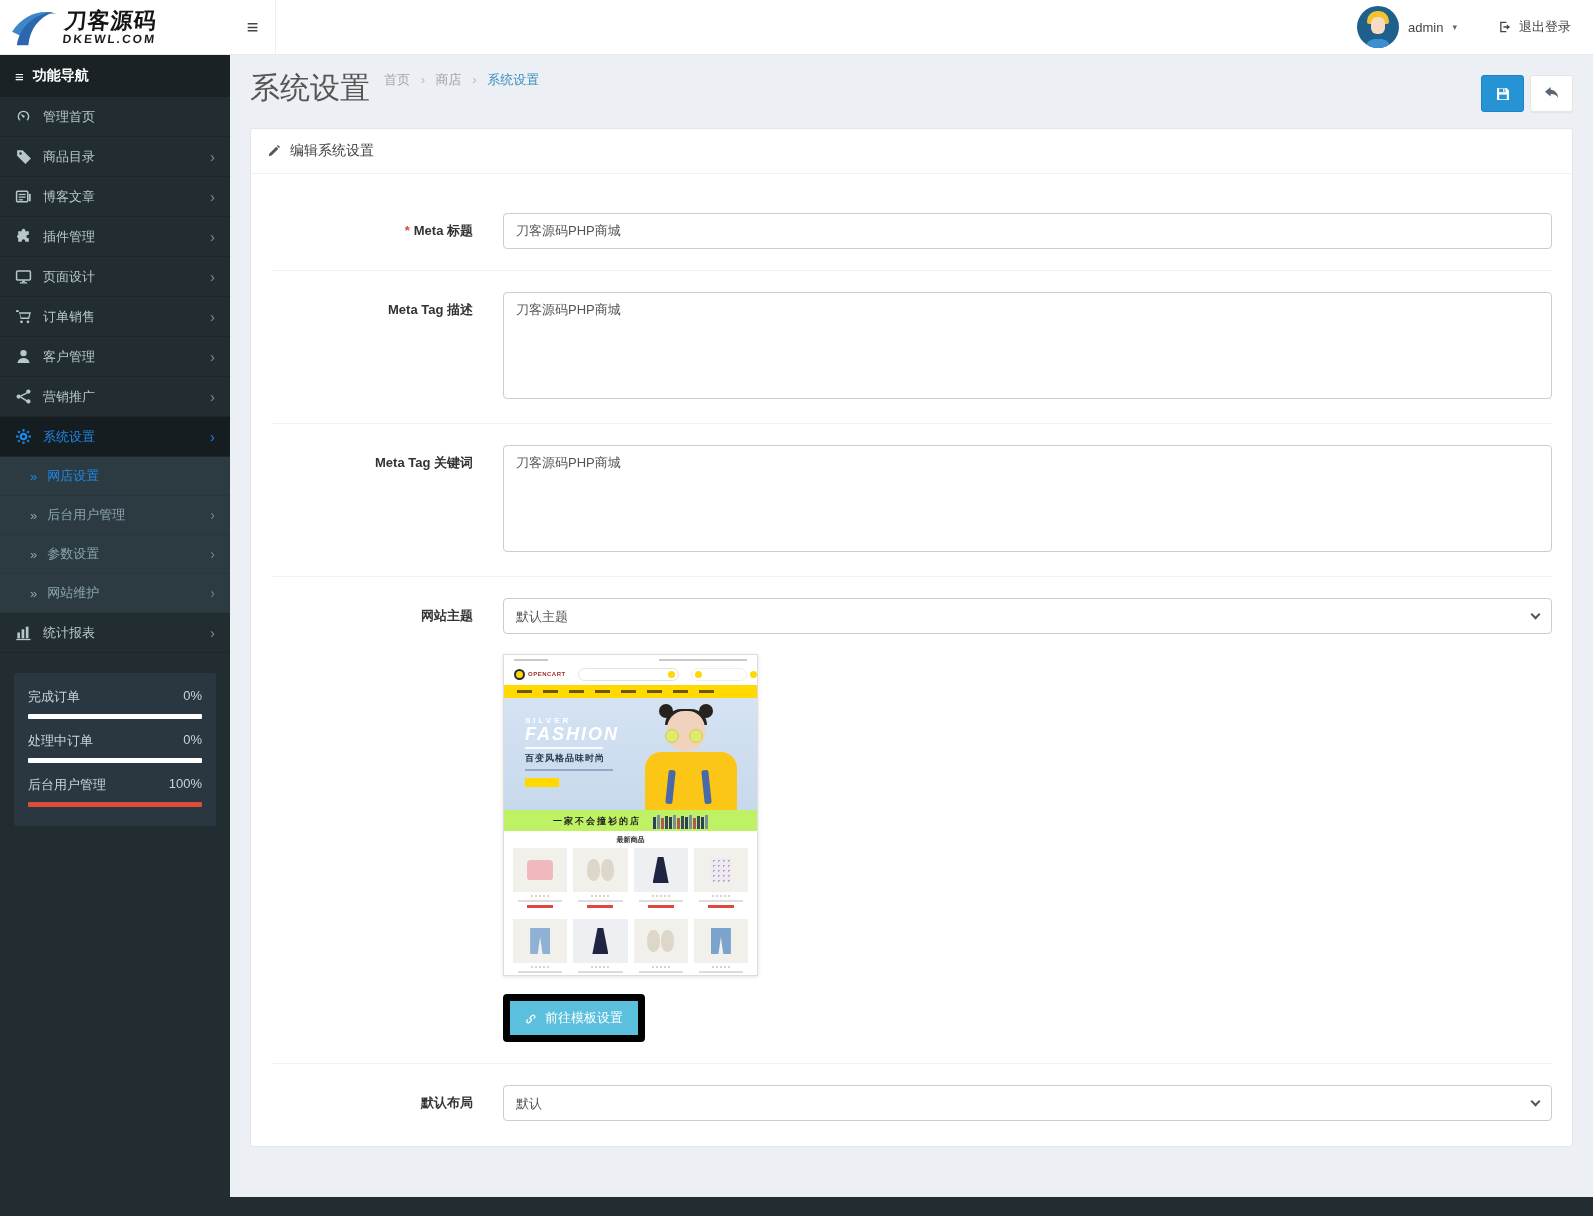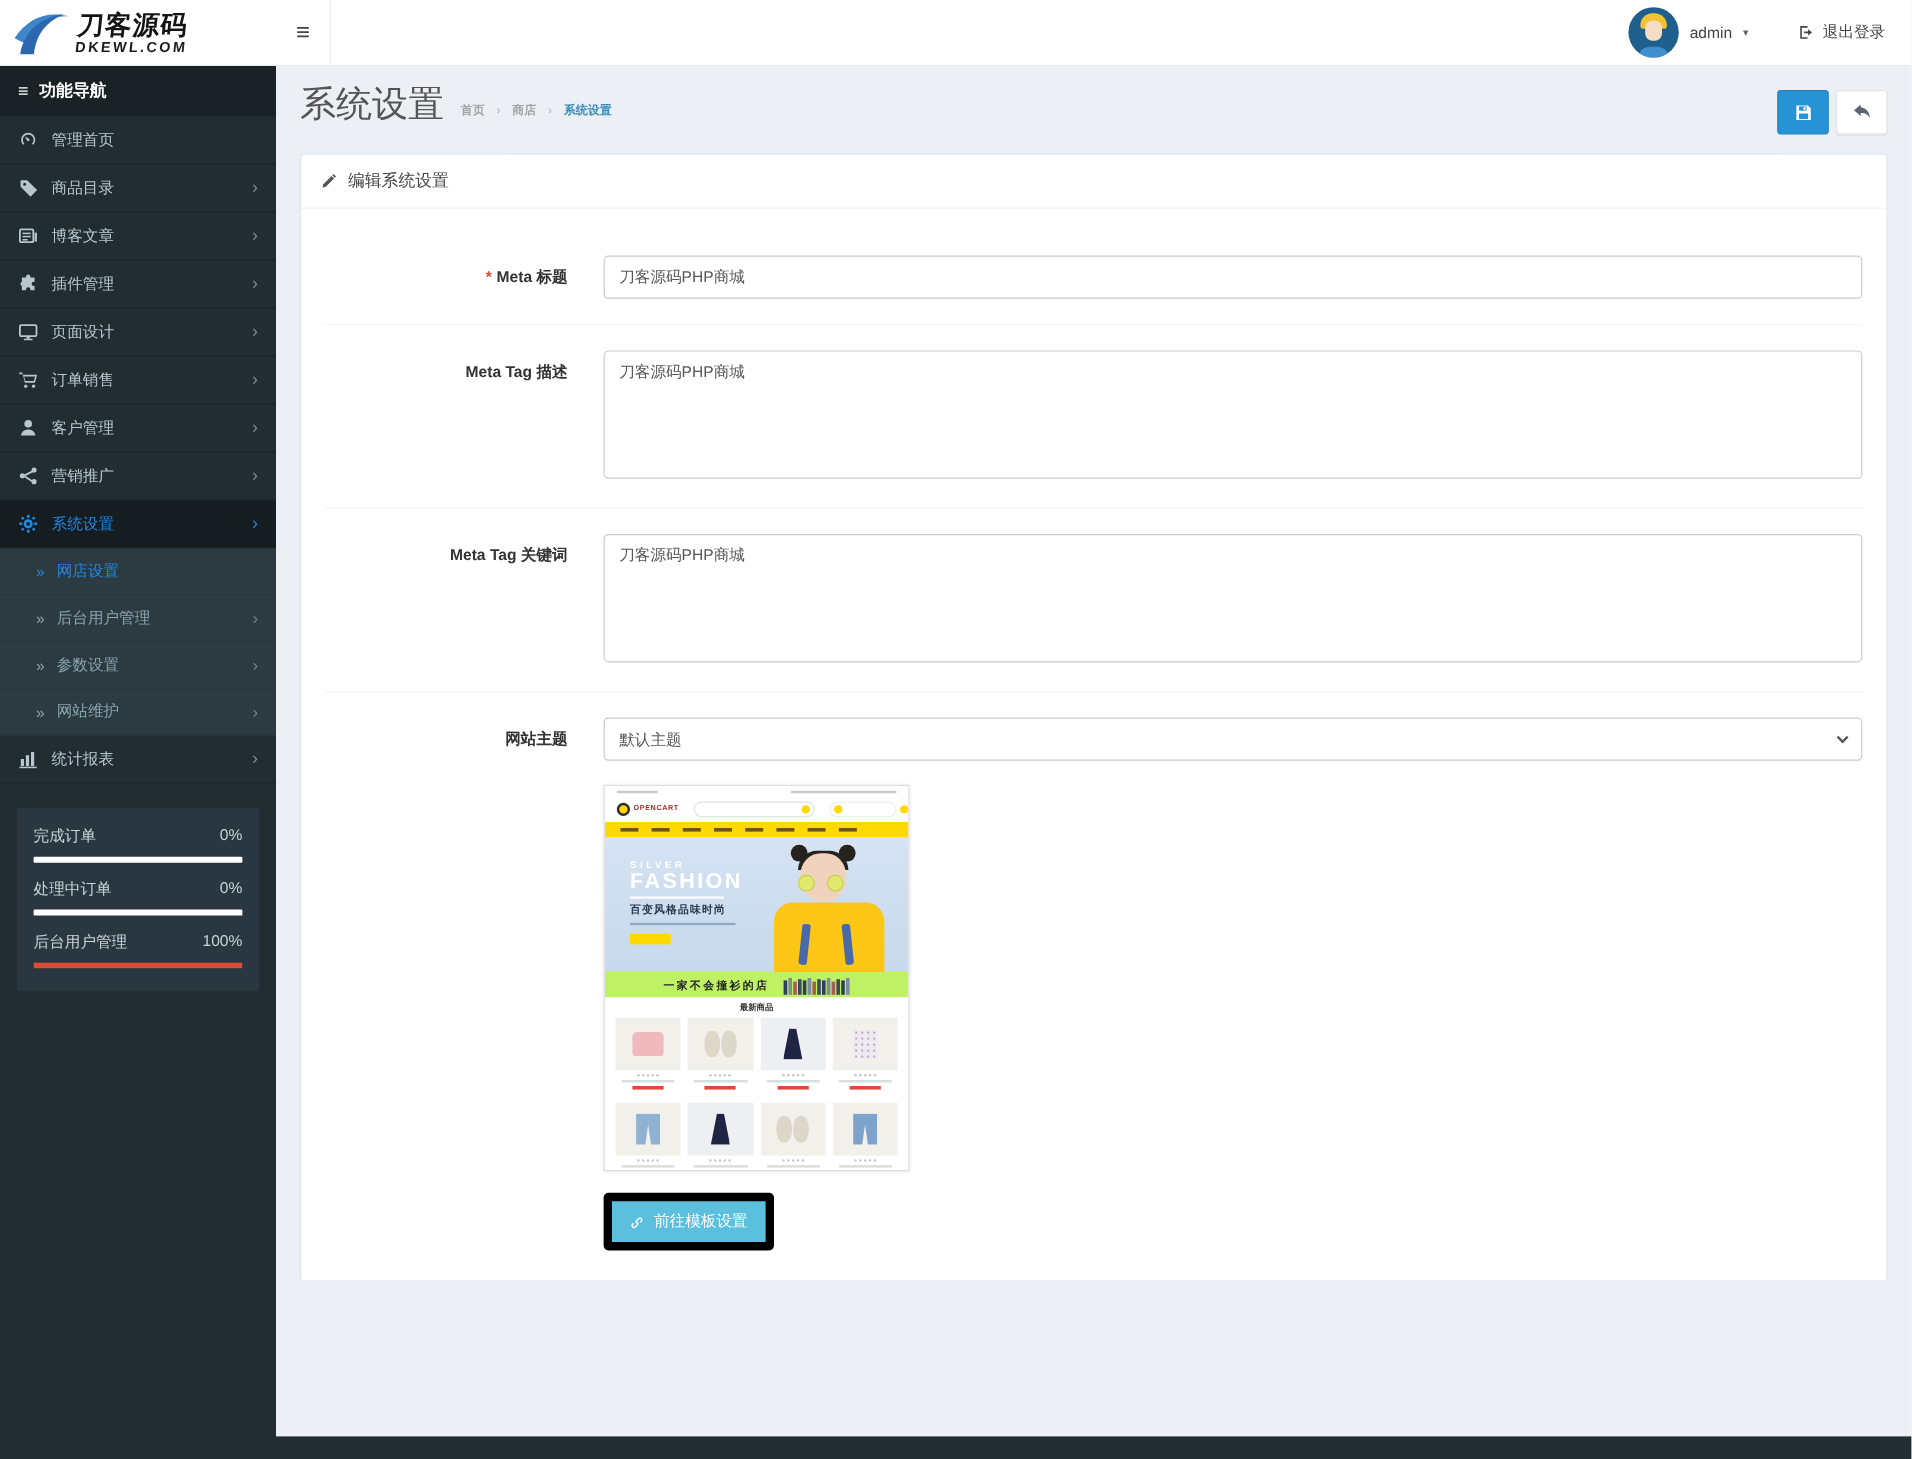--- a/index.html
+++ b/index.html
@@ -44,21 +44,21 @@
   .stat-row { margin-bottom:13px; }
   .stat-line { display:flex; justify-content:space-between; color:#c9d4da; font-size:13px; margin-bottom:8px; }
   .stat-track { height:5px; background:#fff; border-radius:1px; overflow:hidden; }
   .stat-fill { height:100%; background:#dd4b39; width:0; }
   .stat-fill.w100 { width:100%; }
 
   
   .main { position:absolute; top:55px; left:230px; right:0; bottom:19px; background:#ecf0f5; overflow:hidden; }
   .content-header { display:flex; align-items:flex-start; padding:16px 20px 12px; }
   .page-title { font-size:30px; font-weight:400; color:#555; line-height:1.1; }
-  .breadcrumb { margin-left:14px; margin-top:14px; font-size:10px;font-weight:bold; }
+  .breadcrumb { margin-left:14px; font-size:13px; }
   .breadcrumb .bc { color:#a4a4a4; cursor:pointer; }
   .breadcrumb .sep { color:#bbb; margin:0 7px; }
   .breadcrumb .bc.current { color:#3c8dbc; cursor:default; }
   .header-actions { margin-left:auto; display:flex; gap:6px; padding-top:4px; }
   .btn-ico { width:43px; height:37px; border-radius:3px; display:flex; align-items:center; justify-content:center; cursor:pointer; }
   .btn-save { background:#2693d5; border:1px solid #1f83c0; }
   .btn-save svg { width:16px; height:16px; }
   .btn-back { background:#fff; border:1px solid #e5e5e5; box-shadow:0 1px 1px rgba(0,0,0,.05); }
   .btn-back svg { width:16px; height:16px; fill:#5a6570; }
 
@@ -97,21 +97,21 @@
   .pv-search { flex:1; margin:0 12px; height:13px; border:1px solid #e2e2e2; border-radius:7px; position:relative; }
   .pv-search::after { content:""; position:absolute; right:3px; top:2px; width:7px; height:7px; border-radius:50%; background:#ffd900; }
   .pv-cartpill { width:56px; height:13px; border:1px solid #eee; border-radius:7px; position:relative; }
   .pv-cartpill::before, .pv-cartpill::after { content:""; position:absolute; top:2px; width:7px; height:7px; border-radius:50%; background:#ffd900; }
   .pv-cartpill::before { left:3px; } .pv-cartpill::after { right:-11px; }
   .pv-nav { height:13px; background:#ffd900; display:flex; align-items:center; gap:11px; padding-left:13px; }
   .pv-nav i { width:15px; height:3px; background:#6d5605; }
   .pv-hero { height:112px; background:linear-gradient(#d5e3f3,#c7d9ec); position:relative; overflow:hidden; }
   .pv-hero-text { position:absolute; left:21px; top:18px; }
   .silver { font-size:8px; letter-spacing:3px; color:#fff; font-weight:bold; }
-  .fashion { font-size:18px; letter-spacing:2px; color:#fff; font-weight:bold; line-height:1.05; }
+  .fashion { font-size:18px; letter-spacing:2px; color:#fff; font-weight:bold; line-height:1.05;font-style:italic; }
   .dotline { width:78px; height:2px; background:rgba(255,255,255,.85); margin:3px 0; }
   .tagline { font-size:9px; font-weight:bold; color:#2b3850; letter-spacing:1px; margin-top:2px; }
   .minorline { width:88px; height:2px; background:#93a9c4; margin-top:4px; }
   .pv-herobtn { width:34px; height:9px; background:#ffd900; margin-top:7px; }
   .pv-girl { position:absolute; right:12px; top:4px; width:104px; height:108px; }
   .bun { position:absolute; top:2px; width:14px; height:14px; border-radius:50%; background:#26221e; }
   .bun.b1 { left:18px; } .bun.b2 { left:58px; }
   .g-head { position:absolute; top:9px; left:26px; width:38px; height:40px; border-radius:45%; background:#f1d3bd; }
   .g-hairline { position:absolute; top:7px; left:24px; width:42px; height:16px; border-radius:20px 20px 0 0; background:#26221e; }
   .lens { position:absolute; top:27px; width:14px; height:14px; border-radius:50%; background:#e2ea6e; border:1px solid #c6d14e; }
@@ -586,18 +586,29 @@
             <div class="btn-template">
               <svg viewBox="0 0 16 16">
                   <path d="M6.3 9.7a2.7 2.7 0 0 1 0-3.8l2.1-2.1a2.7 2.7 0 0 1 3.8 3.8l-1 1-1-1 1-1a1.3 1.3 0 0 0-1.8-1.8l-2.1 2.1a1.3 1.3 0 0 0 0 1.8z"></path>
                   <path d="M4 14.2a2.7 2.7 0 0 1-1.9-4.6l1-1 1 1-1 1A1.3 1.3 0 0 0 4.9 12.4L7 10.3a1.3 1.3 0 0 0 0-1.8l1-1a2.7 2.7 0 0 1 0 3.8l-2.1 2.1a2.7 2.7 0 0 1-1.9.8z"></path>
                 </svg>
               <span>前往模板设置</span>
             </div>
           </div>
         </div>
 
+        <div class="form-group">
+          <div class="f-label">默认布局</div>
+          <div class="f-control">
+            <div class="select-wrap">
+              <select class="tselect">
+                <option>默认</option>
+              </select>
+              <span class="sel-chev"></span>
+            </div>
+          </div>
+        </div>
       </div>
     </div>
   </div>
 </div>
 
 <div class="footerbar"></div>
 
 </body></html>

